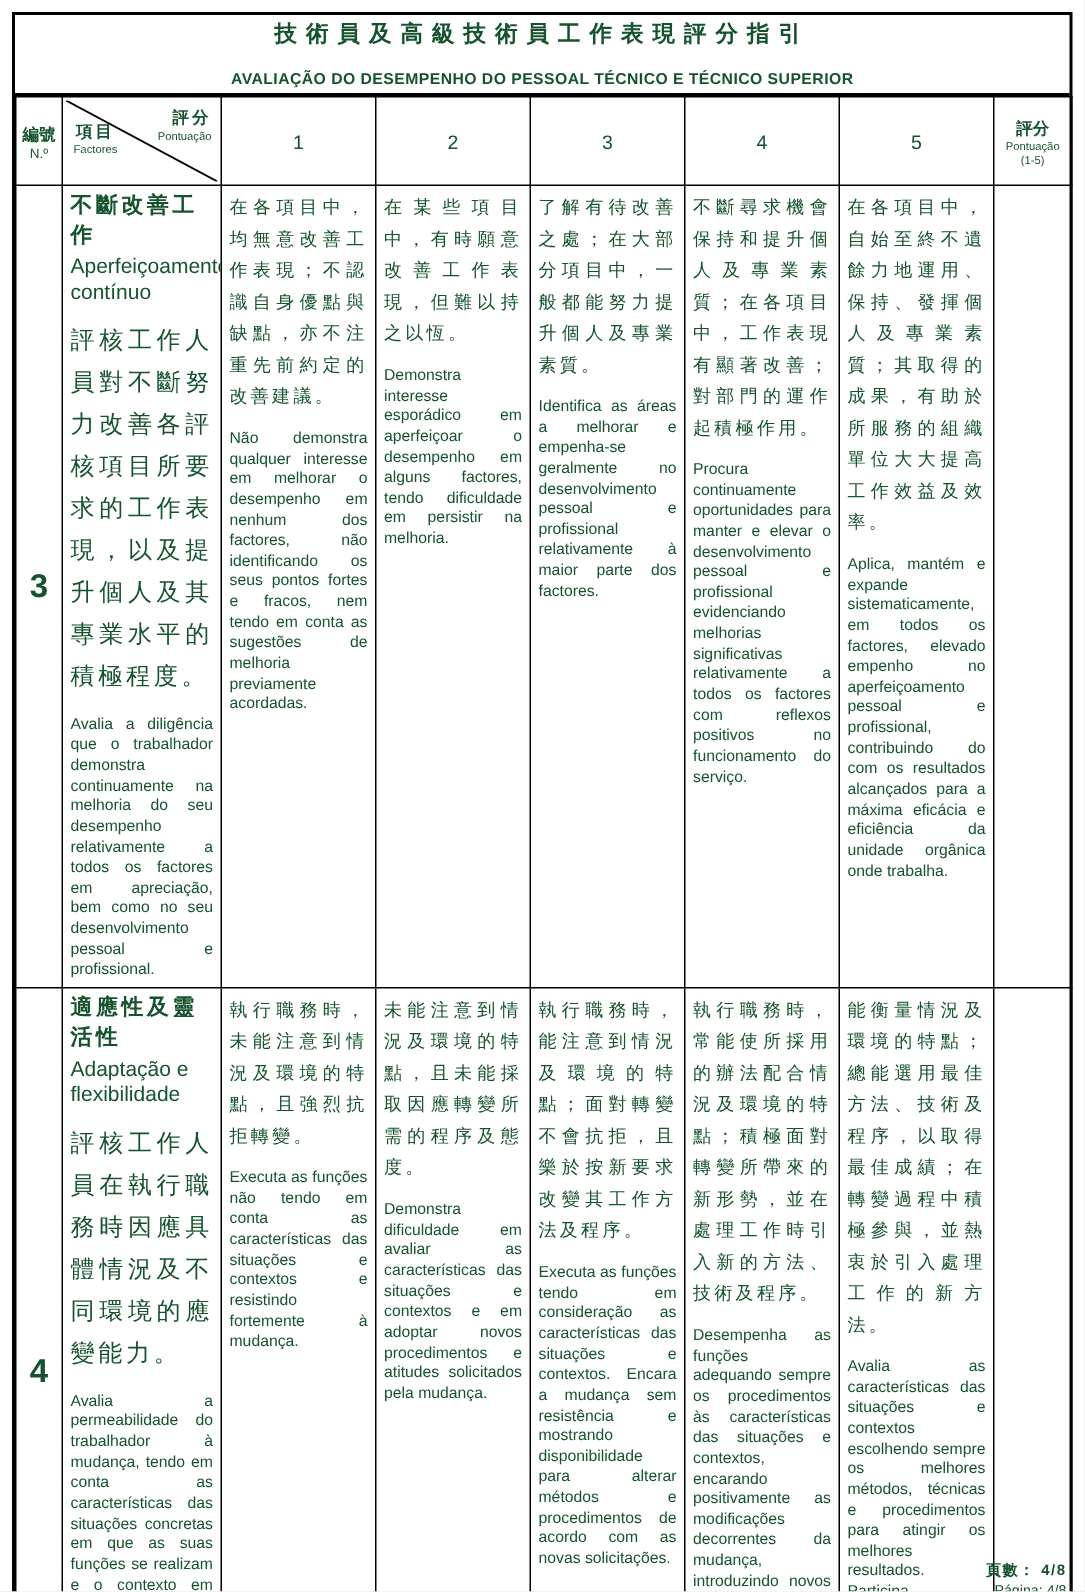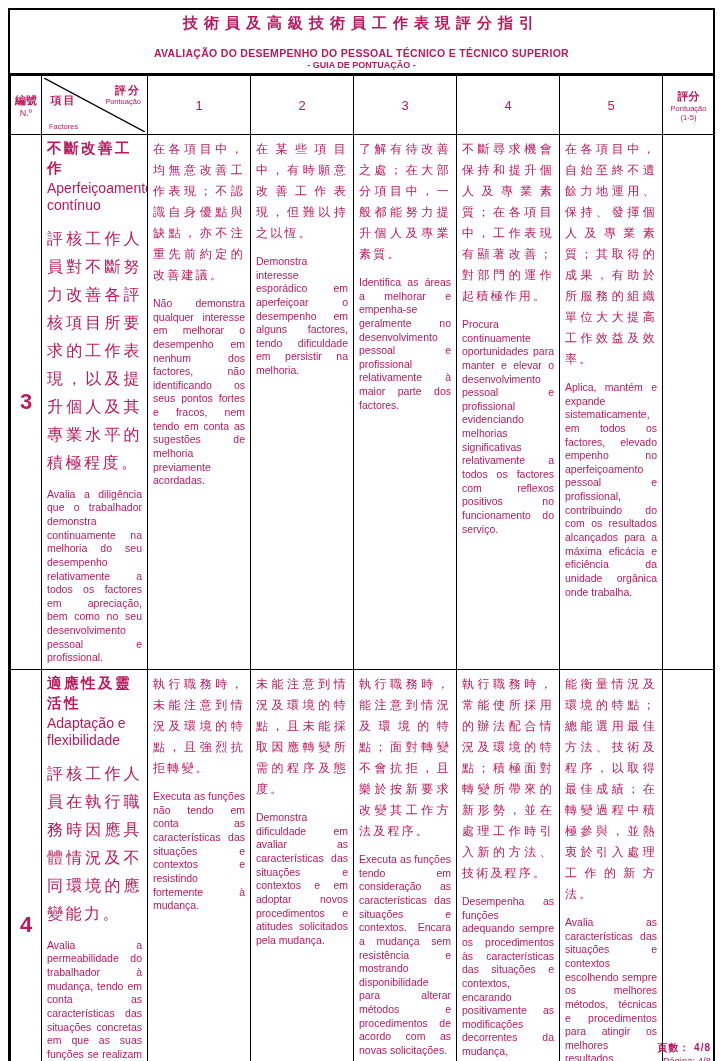--- a/index.html
+++ b/index.html
@@ -1,21 +1,21 @@
 <!DOCTYPE html>
 <html><head>
 <meta charset="utf-8">
 <style>
   html,body { margin:0; padding:0; background:#e8e8e8; }
   .page {
     position:relative;
     width:723px; height:1061px;
     background:#ffffff;
     font-family:"Liberation Sans","DejaVu Sans",sans-serif;
-    color:#be185d;
+    color:#14532d;
     overflow:hidden;
   }
   .doc {
     position:absolute; left:8px; top:8px; width:703px;
     border:2px solid #000;
     background:#fff;
   }
   
   .title-block { border-bottom:2px solid #000; text-align:center; padding:4px 0 3px; }
   .title-zh { font-size:15px; font-weight:bold; letter-spacing:6px; line-height:1.2; }
@@ -37,23 +37,23 @@
   .final-head-pt { font-size:7.5px; }
   .final-head-range { font-size:7.5px; }
 
   
   td.diag-cell { padding:0; }
   .diag { position:relative; width:100%; height:54px; }
   .diag svg { position:absolute; left:0; top:0; width:100%; height:100%; }
   .diag-score { position:absolute; top:3px; right:4px; text-align:right; line-height:1; }
   .diag-score .zh { font-size:11px; font-weight:bold; letter-spacing:2px; }
   .diag-score .pt { font-size:7.5px; display:block; margin-top:1px; }
-  .diag-factor { position:absolute; bottom:2px; left:5px; line-height:1; }
+  .diag-factor { position:absolute; bottom:18px; left:5px; line-height:1; }
   .diag-factor .zh { font-size:11px; font-weight:bold; letter-spacing:2px; }
-  .diag-factor .pt { font-size:7.5px; display:block; margin-top:16px; }
+  .diag-factor .pt { font-size:7.5px; display:block; margin-top:1px; }
 
   
   td.num-cell { vertical-align:middle; text-align:center; font-size:22px; font-weight:bold; padding:0; }
 
   
   .factor-title-zh { font-size:14.5px; font-weight:bold; letter-spacing:2.5px; line-height:1.35; }
   .factor-title-pt { font-size:14px; line-height:1.2; margin-top:2px; }
   .desc-zh { font-size:16px; letter-spacing:2.5px; line-height:1.75; text-align:justify; margin-top:11px; }
   .desc-pt { font-size:10.5px; line-height:1.3; text-align:justify; margin-top:11px; }
 
@@ -68,21 +68,20 @@
 </style>
 </head>
 <body>
 
 <div class="page">
   <div class="doc">
 
     <div class="title-block">
       <div class="title-zh">技術員及高級技術員工作表現評分指引</div>
       <div class="title-pt">AVALIAÇÃO DO DESEMPENHO DO PESSOAL TÉCNICO E TÉCNICO SUPERIOR</div>
-      <div class="subtitle">- GUIA DE PONTUAÇÃO -</div>
     </div>
 
     <table>
       <colgroup>
         <col style="width:31px">
         <col style="width:106px">
         <col style="width:103px">
         <col style="width:103px">
         <col style="width:103px">
         <col style="width:103px">

